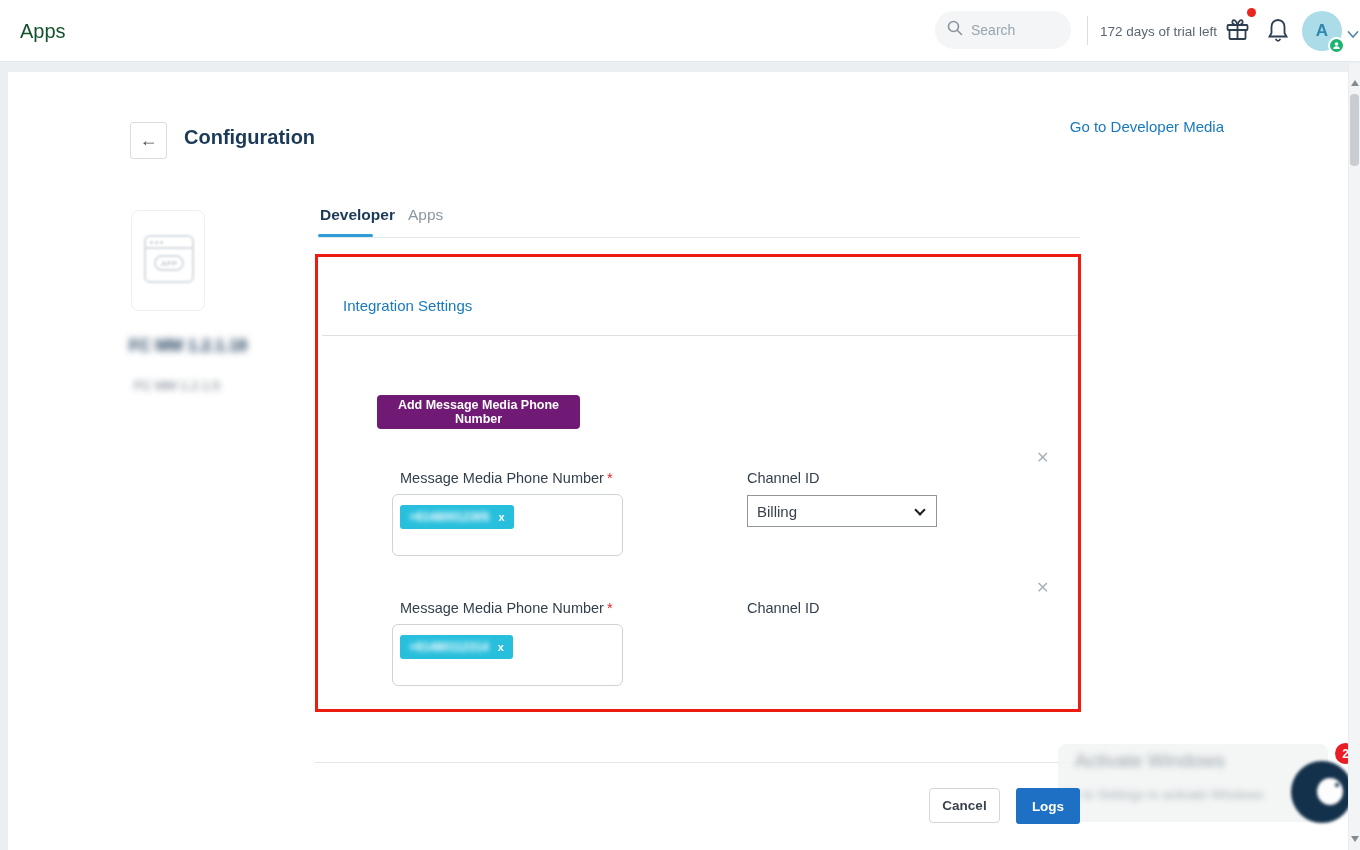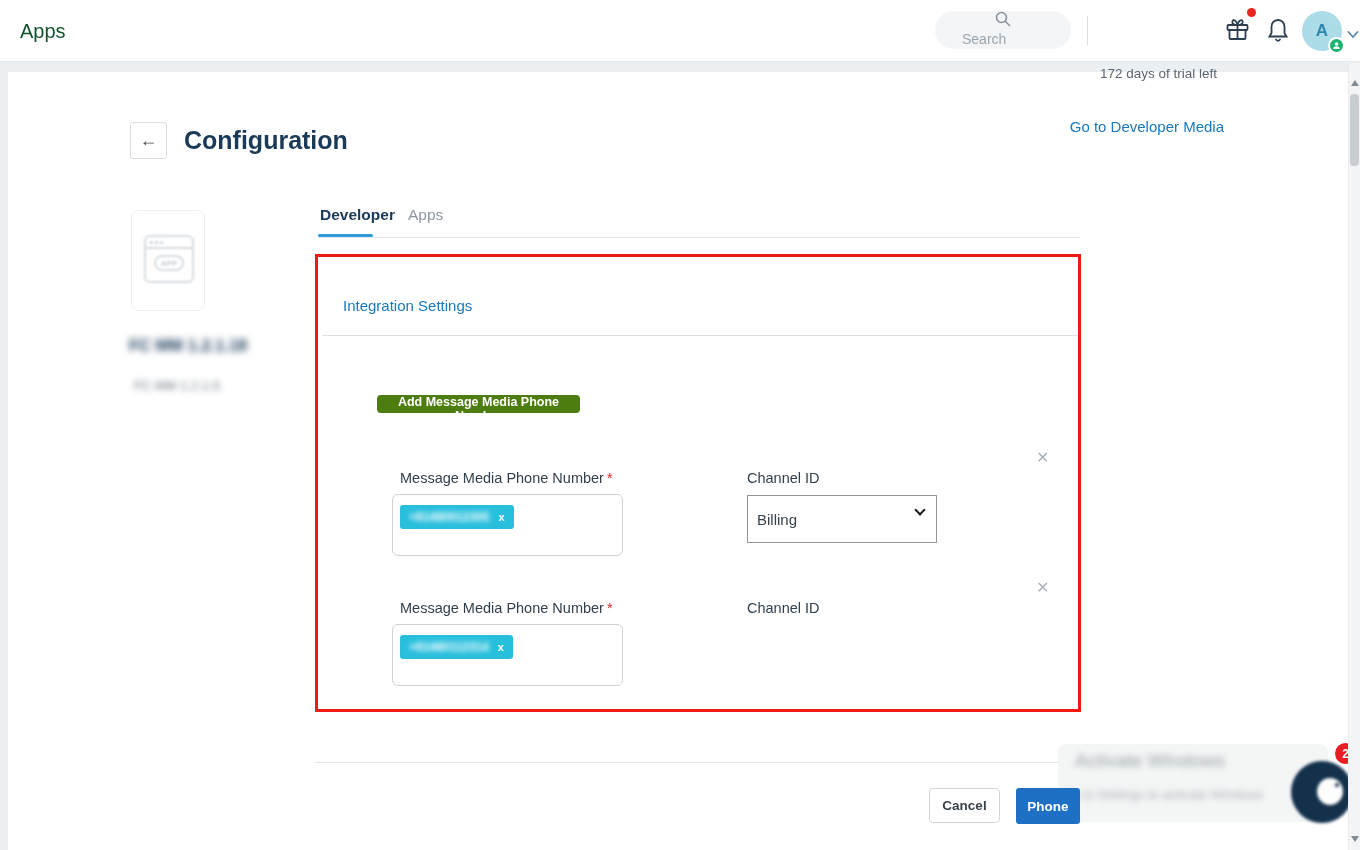--- a/index.html
+++ b/index.html
@@ -6,45 +6,45 @@
   html,body { width:1360px; height:850px; overflow:hidden; background:#eceff2;
     font-family:"Liberation Sans", sans-serif; }
   .page { position:relative; width:1360px; height:850px; }
 
   
   .header { position:absolute; left:0; top:0; width:1360px; height:62px;
     background:#fff; border-bottom:1px solid #e6e9ec; z-index:10; }
   .apps-title { position:absolute; left:20px; top:0; line-height:62px;
     font-size:20px; color:#14532d; }
   .search-pill { position:absolute; left:935px; top:11px; width:136px; height:38px;
-    background:#f3f5f6; border-radius:19px; display:flex; align-items:center; padding:0 12px;flex-direction:column; }
+    background:#f3f5f6; border-radius:19px; display:flex; align-items:center; padding:0 12px; }
   .search-pill input { border:none; outline:none; background:transparent; width:90px;
     font-size:14px; color:#333; margin-left:8px; font-family:"Liberation Sans",sans-serif;}
   .search-pill input::placeholder { color:#9aa5ae; }
   .vdiv { position:absolute; left:1087px; top:16px; width:1px; height:29px; background:#dadfe3; }
-  .trial-text { position:absolute; left:1100px; top:24px; font-size:13.5px; color:#5b6671;margin-top:42px; }
+  .trial-text { position:absolute; left:1100px; top:24px; font-size:13.5px; color:#5b6671; }
   .gift-wrap { position:absolute; left:1224px; top:16px; width:28px; height:28px; }
   .red-dot { position:absolute; left:1247px; top:8px; width:9px; height:9px;
     border-radius:50%; background:#e8251f; }
   .bell-wrap { position:absolute; left:1266px; top:17px; width:26px; height:28px; }
   .avatar { position:absolute; left:1302px; top:11px; width:40px; height:40px;
     border-radius:50%; background:#abdce8; display:flex; align-items:center; justify-content:center;
     font-size:17px; font-weight:bold; color:#2f86ae; }
   .avatar-badge { position:absolute; left:1328px; top:37px; width:17px; height:17px;
     border-radius:50%; background:#1db470; border:2px solid #fff;
     display:flex; align-items:center; justify-content:center; }
   .hdr-chevron { position:absolute; left:1347px; top:25px; }
 
   
   .card { position:absolute; left:8px; top:72px; width:1340px; height:778px; background:#fff; }
 
   .back-btn { position:absolute; left:130px; top:122px; width:37px; height:37px;
     background:#fff; border:1px solid #d9dce0; border-radius:3px;
     font-size:18px; color:#4a4f55; display:flex; align-items:center; justify-content:center; cursor:pointer; }
-  .page-title { position:absolute; left:184px; top:126px; font-size:25px; font-weight:bold; color:#1b3a58; }
+  .page-title { position:absolute; left:184px; top:126px; font-size:20px; font-weight:bold; color:#1b3a58; }
   .portal-link { position:absolute; right:136px; top:118px; font-size:15px; color:#1879bd;
     text-decoration:none; cursor:pointer; }
 
   
   .app-icon-card { position:absolute; left:131px; top:210px; width:74px; height:101px;
     background:#fff; border:1px solid #edeff2; border-radius:8px; }
   .browser-icon { position:absolute; left:12px; top:24px; width:50px; height:48px;
     border:2px solid #d7dce1; border-radius:6px; filter:blur(1.2px); }
   .browser-bar { position:absolute; left:0; top:0; width:100%; height:12px;
     border-bottom:2px solid #d7dce1; display:flex; align-items:center; padding-left:4px; gap:2px; }
@@ -70,37 +70,37 @@
     border:3px solid #ee1b11; z-index:1; }
 
   
   .subtab-line { position:absolute; left:322px; top:335px; width:756px; height:1px; background:#dbe0e4; }
   .subtab-inactive { position:absolute; left:343px; top:297px; font-size:15px; color:#1879bd; cursor:pointer; z-index:2;}
   .subtab-active { position:absolute; left:478px; top:283px; width:213px; height:53px;
     background:#fff; border:1px solid #d9dee3; border-bottom:none; border-radius:6px 6px 0 0;
     display:flex; align-items:center; justify-content:center; font-size:15px; color:#333f4b;
     z-index:2; cursor:pointer; }
 
-  .add-btn { position:absolute; left:377px; top:395px; width:203px; height:18px;
-    background:#4d7c0f; border:none; border-radius:4px; color:#fff; font-size:12.5px;
+  .add-btn { position:absolute; left:377px; top:395px; width:203px; height:34px;
+    background:#701a75; border:none; border-radius:4px; color:#fff; font-size:12.5px;
     font-weight:bold; cursor:pointer; font-family:"Liberation Sans",sans-serif; z-index:2;}
 
   
   .row-close { position:absolute; left:1036px; font-size:16px; color:#aab3bb; cursor:pointer; z-index:2;}
   .field-label { position:absolute; left:392px; font-size:14.5px; color:#323f4c; z-index:2;margin-left:8px;}
   .req { color:#e02424; margin-left:3px; }
   .tag-box { position:absolute; left:392px; width:231px; height:62px; background:#fff;
     border:1px solid #ced3d8; border-radius:6px; z-index:2; }
   .chip { position:absolute; left:400px; height:24px; background:#28bfdd; border-radius:3px;
     color:#fff; font-size:12px; font-weight:bold; display:flex; align-items:center;
     padding:0 9px; gap:9px; z-index:3; }
   .chip .num { filter:blur(2.5px); }
   .chip .rm { cursor:pointer; font-size:11px; }
   .chan-label { position:absolute; left:747px; font-size:14.5px; color:#323f4c; z-index:2;}
-  .select { position:absolute; left:747px; width:190px; height:48px; background:#fff;
+  .select { position:absolute; left:747px; width:190px; height:32px; background:#fff;
     border:1px solid #919699; display:flex; align-items:center; padding-left:9px;
     font-size:15px; color:#39424b; cursor:pointer; z-index:2; }
   .sel-chev { position:absolute; right:12px; top:10px; width:8px; height:8px;
     border-right:2px solid #1b1f23; border-bottom:2px solid #1b1f23; transform:rotate(45deg); }
 
   .r1-close { top:448px; } .r1-label { top:470px; } .r1-box { top:494px; } .r1-chip { top:505px; }
   .r1-chan { top:470px; } .r1-sel { top:495px; }
   .r2-close { top:578px; } .r2-label { top:600px; } .r2-box { top:624px; } .r2-chip { top:635px; }
   .r2-chan { top:600px; } .r2-sel { top:625px; }
 
@@ -251,21 +251,21 @@
   </div>
   <div class="tag-box r2-box"></div>
   <div class="chip r2-chip">
     <span class="num">+61480112314</span>
     <span class="rm">x</span>
   </div>
   <div class="chan-label r2-chan">Channel ID</div>
 
   <div class="footer-divider"></div>
   <button class="cancel-btn">Cancel</button>
-  <button class="save-btn">Phone</button>
+  <button class="save-btn">Logs</button>
 
   <div class="wm-region"></div>
   <div class="wm1">Activate Windows</div>
   <div class="wm2">Go to Settings to activate Windows</div>
 
   <div class="chat-bubble">
     <div class="chat-inner"></div>
     <div class="chat-dot"></div>
   </div>
   <div class="chat-badge">2</div>

